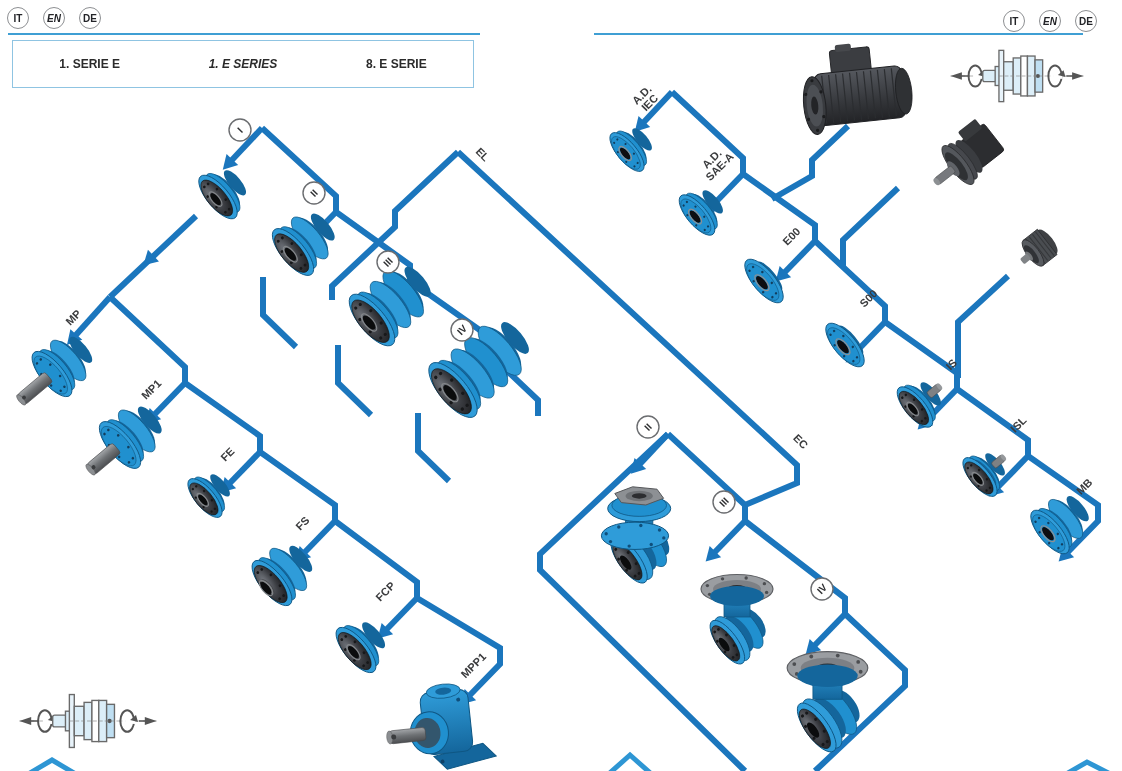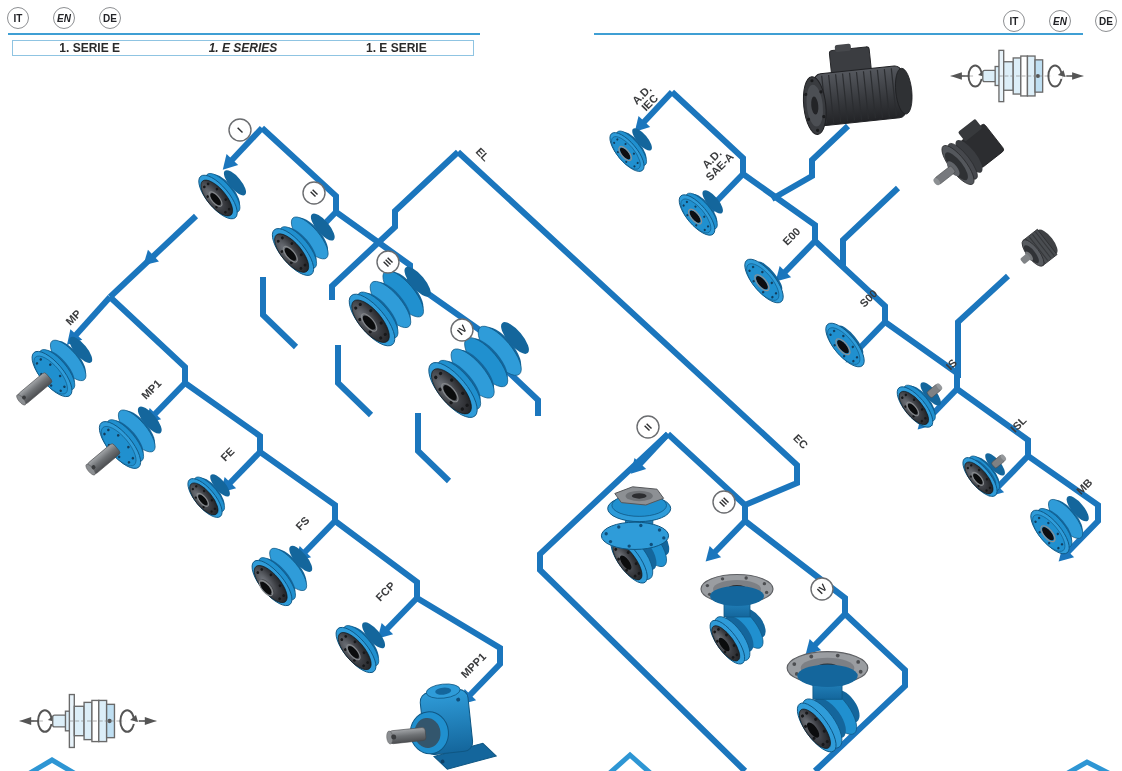--- a/index.html
+++ b/index.html
@@ -1,46 +1,46 @@
 <!DOCTYPE html>
 <html><head>
 <meta charset="utf-8">
 <style>
   html,body{margin:0;padding:0;background:#fff;}
   #screen{position:relative;width:1122px;height:771px;background:#ffffff;overflow:hidden;
           font-family:"Liberation Sans",sans-serif;}
-  .badges{position:absolute;display:flex;gap:24px;}
+  .badges{position:absolute;display:flex;gap:14px;}
   .badge{width:22px;height:22px;border:1.5px solid #8d8f92;border-radius:50%;
          display:flex;align-items:center;justify-content:center;
          font-size:10px;font-weight:bold;color:#232428;background:#fff;box-sizing:border-box;}
   .badge.it-badge{font-style:normal;}
   .badge.en-badge{font-style:italic;}
   .rule{position:absolute;height:2px;background:#3f9fd4;}
-  .title-box{position:absolute;left:12px;top:40px;width:462px;height:16px;
+  .title-box{position:absolute;left:12px;top:40px;width:462px;height:48px;
              border:1px solid #8fc4e2;display:flex;align-items:center;box-sizing:border-box;background:#fff;}
   .title-cell{flex:1;text-align:center;font-size:12px;font-weight:bold;color:#2b2b2b;}
   .title-cell.en{font-style:italic;text-align:center;}
   svg text{font-family:"Liberation Sans",sans-serif;}
 </style>
 </head>
 <body>
 
 <div id="screen">
 
   <div class="badges" style="left:7px;top:7px;">
     <div class="badge it-badge">IT</div>
     <div class="badge en-badge">EN</div>
     <div class="badge it-badge">DE</div>
   </div>
   <div class="rule" style="left:8px;top:33px;width:472px;"></div>
 
   <div class="title-box">
     <div class="title-cell">1. SERIE E</div>
     <div class="title-cell en">1. E SERIES</div>
-    <div class="title-cell">1. E SERIE</div>
+    <div class="title-cell">8. E SERIE</div>
   </div>
 
   <div class="badges" style="left:1003px;top:10px;">
     <div class="badge it-badge">IT</div>
     <div class="badge en-badge">EN</div>
     <div class="badge it-badge">DE</div>
   </div>
   <div class="rule" style="left:594px;top:33px;width:489px;"></div>
 
   <svg id="diag" width="1122" height="771" viewBox="0 0 1122 771" style="position:absolute;left:0;top:0;">

